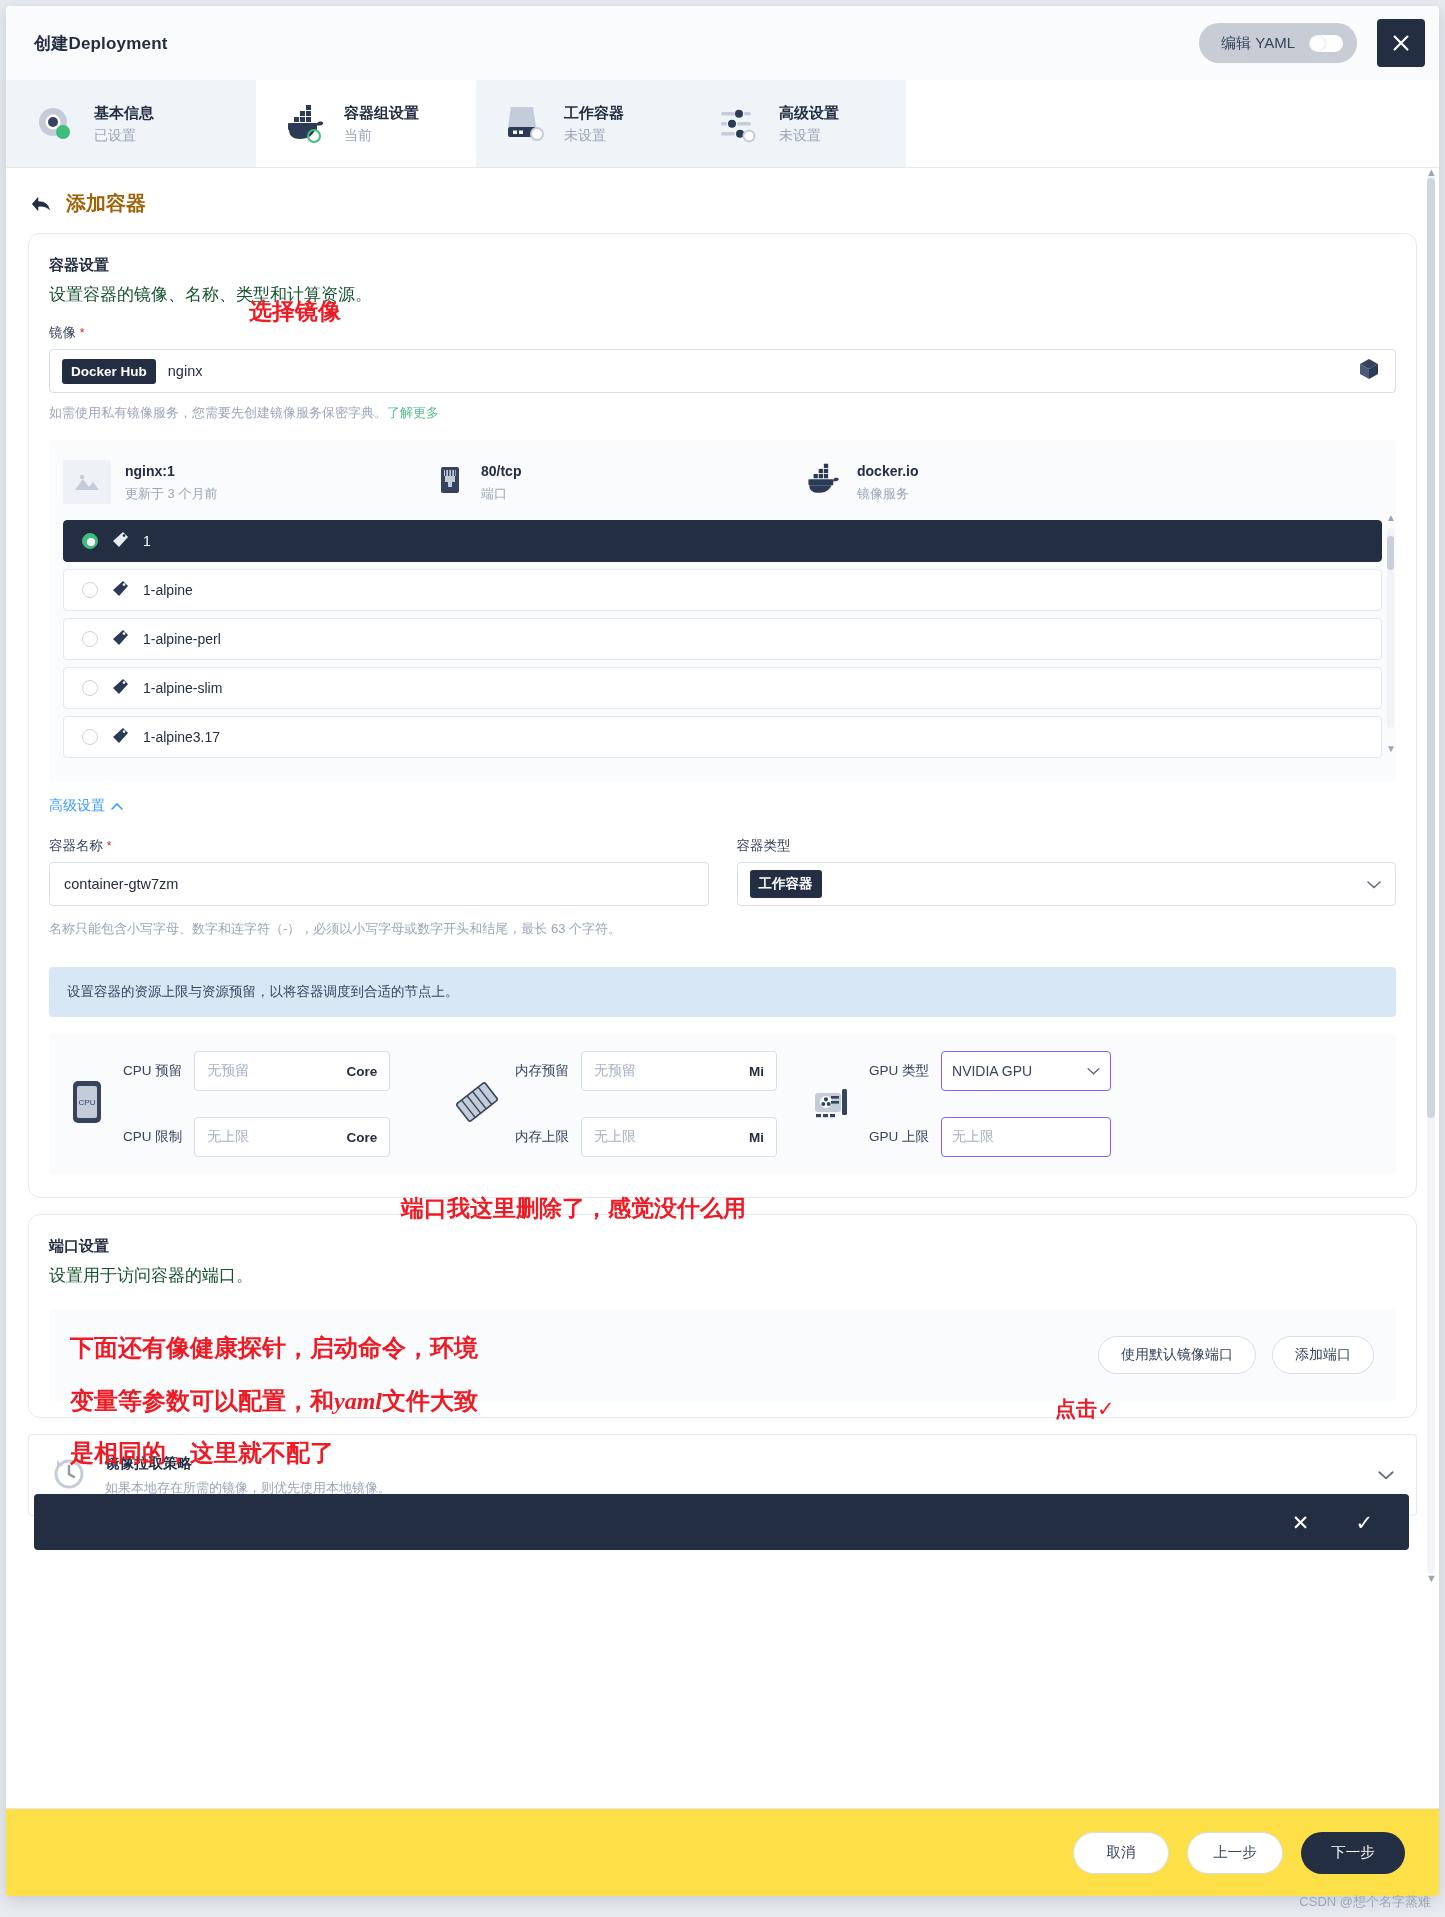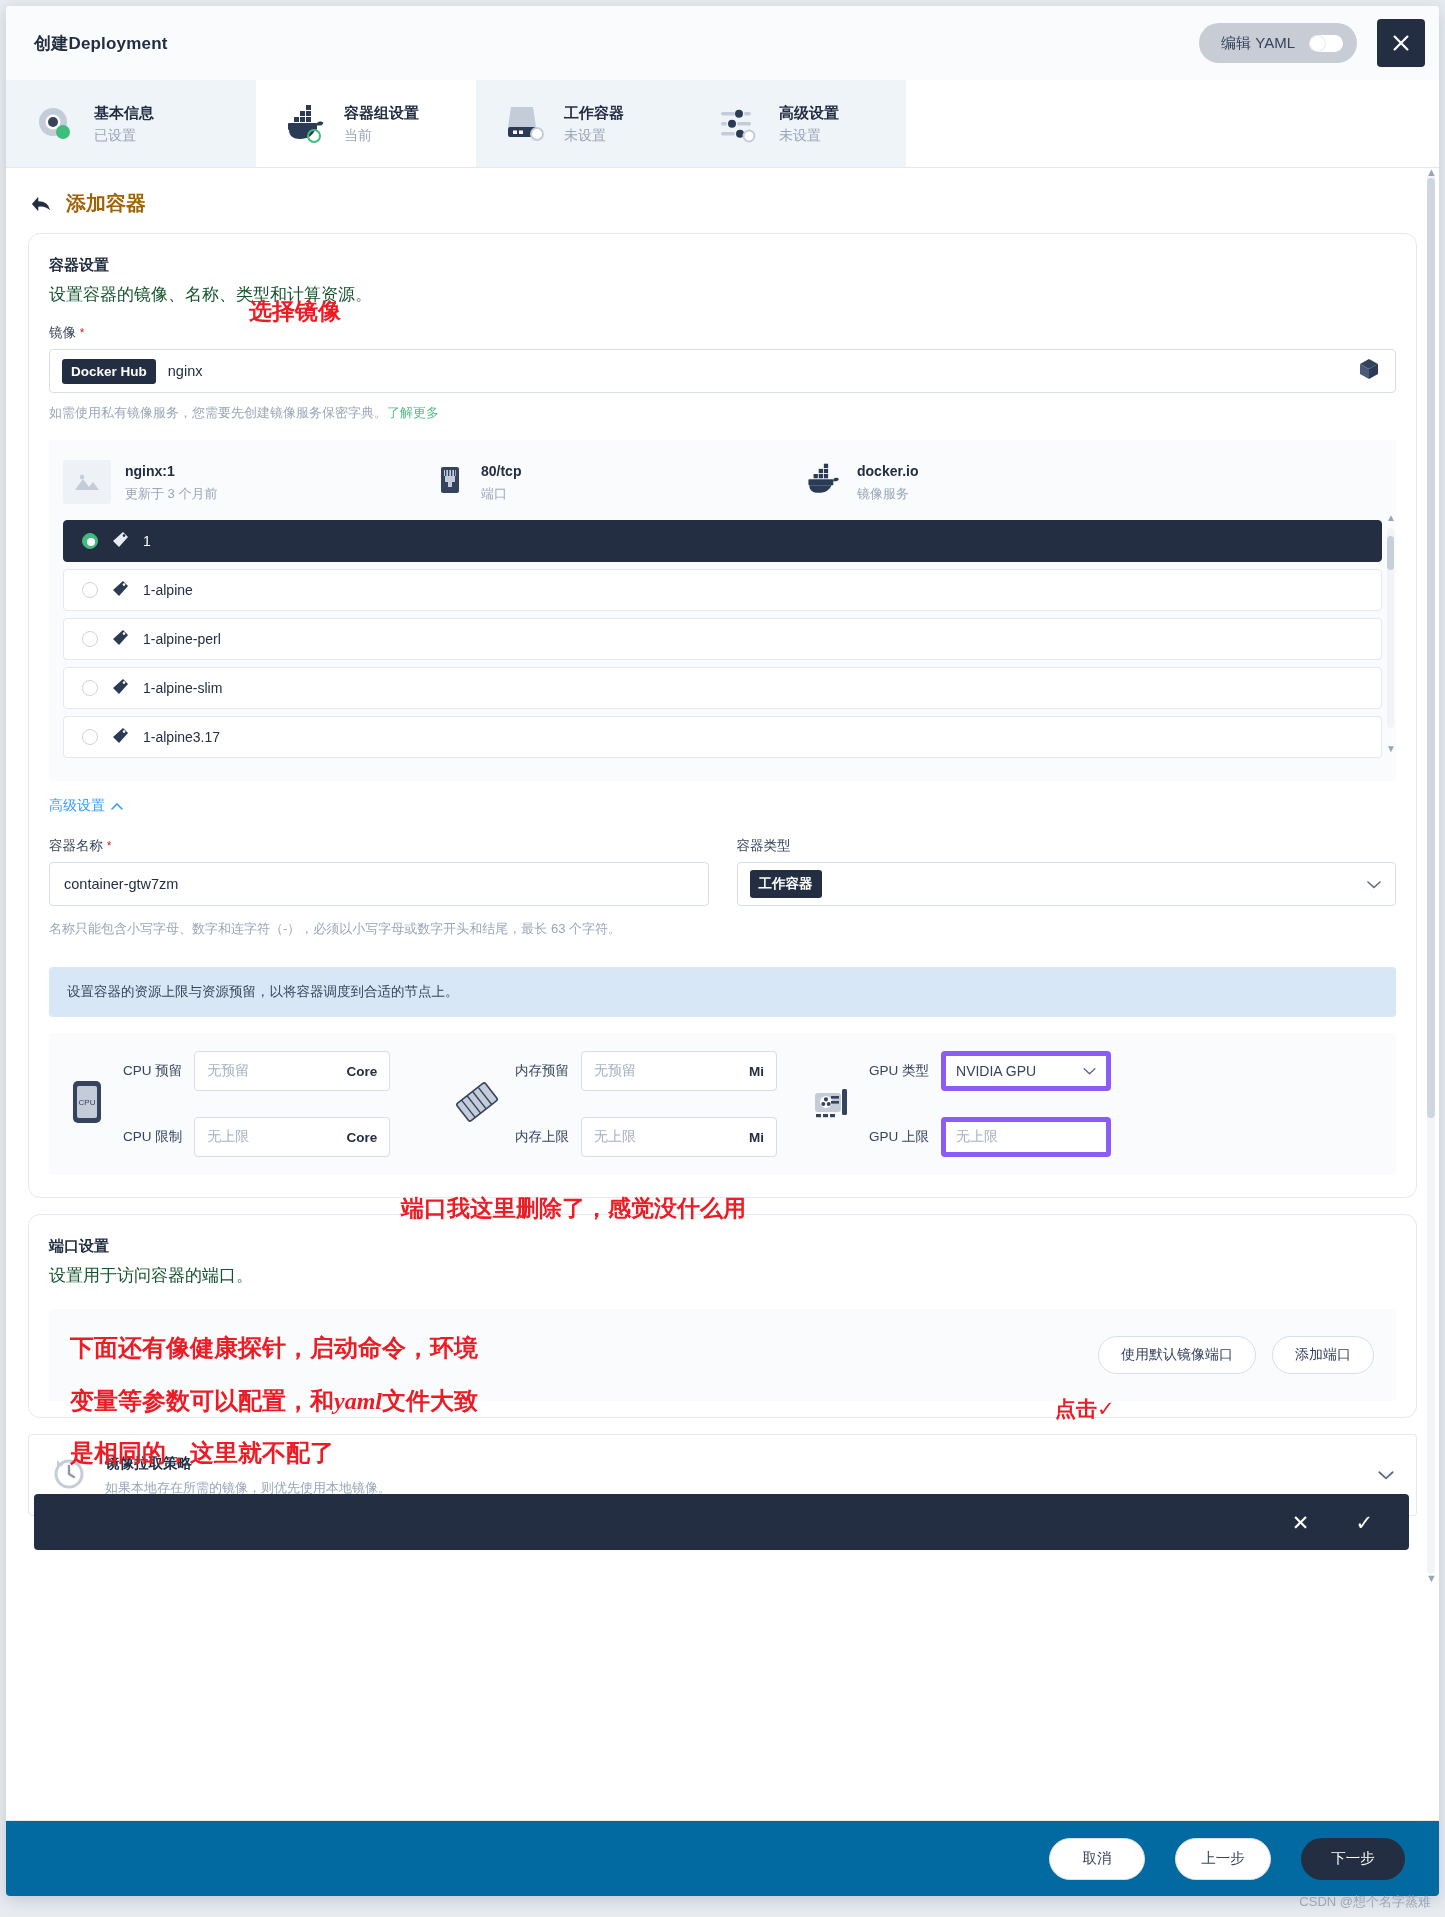--- a/index.html
+++ b/index.html
@@ -161,21 +161,21 @@
   .res-group { display:flex; align-items:center; gap: 14px; }
   .res-rows { display:flex; flex-direction:column; gap: 26px; }
   .res-row { display:flex; align-items:center; gap: 12px; }
   .res-lab { font-size: 13.5px; color:#36435c; white-space:nowrap; }
   .res-input {
     width: 196px; height: 40px; border:1px solid #d8dee7; border-radius:4px; background:#fff;
     display:flex; align-items:center; justify-content:space-between; padding: 0 12px;
   }
   .res-ph { font-size: 14px; color:#a6b0c0; }
   .res-unit { font-size: 13.5px; color:#242e42; font-weight:bold; }
-  .gpu-select { width: 170px; height: 40px; border:5px solid #8b5cf6; border-radius:4px; background:#fff; display:flex; align-items:center; justify-content:space-between; padding: 0 10px; }
+  .gpu-select { width: 170px; height: 40px; border:1px solid #8b5cf6; border-radius:4px; background:#fff; display:flex; align-items:center; justify-content:space-between; padding: 0 10px; }
   .gpu-select .v { font-size: 14px; color:#36435c; }
 
   
   .ports-inner { margin-top: 22px; background:#f9fbfd; border-radius:4px; height: 92px; display:flex; align-items:center; justify-content:flex-end; padding-right: 22px; gap: 16px; }
   .btn {
     height: 38px; border:1px solid #d8dee7; border-radius:19px; background:#fff;
     display:flex; align-items:center; justify-content:center; padding: 0 22px;
     font-size: 14px; color:#36435c; cursor:pointer; white-space:nowrap;
   }
 
@@ -188,23 +188,23 @@
   
   .dark-bar {
     position:absolute; left: 28px; right: 30px; bottom: 38px;
     height: 56px; background:#242e42; border-radius:4px;
     display:flex; align-items:center; justify-content:flex-end; gap: 46px; padding-right: 36px;
   }
   .dark-bar .ic { color:#ffffff; font-size: 21px; cursor:pointer; line-height:1; }
 
   
   .footer {
-    position: absolute; left: 0; right: 0; bottom: 0; height: 76px;
-    background: #0369a1; border-top: 1px solid #e3e9ef;
-    display:flex; align-items:center; justify-content:flex-end; gap: 30px;
+    position: absolute; left: 0; right: 0; bottom: 0; height: 88px;
+    background: #fde047; border-top: 1px solid #e3e9ef;
+    display:flex; align-items:center; justify-content:flex-end; gap: 18px;
     padding-right: 34px;
   }
   .fbtn { height: 42px; min-width: 96px; border-radius:21px; display:flex; align-items:center; justify-content:center; font-size: 14.5px; cursor:pointer; }
   .fbtn.ghost { border:1px solid #d8dee7; background:#fff; color:#36435c; }
   .fbtn.primary { background:#242e42; color:#fff; min-width: 104px; }
 
   
   .anno {
     position: absolute;
     color: #ee1b24;

